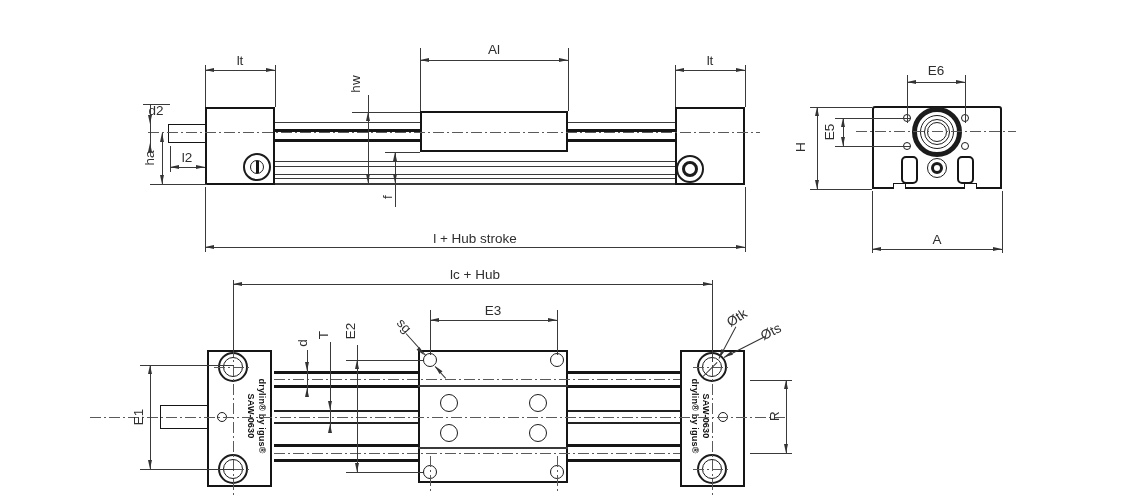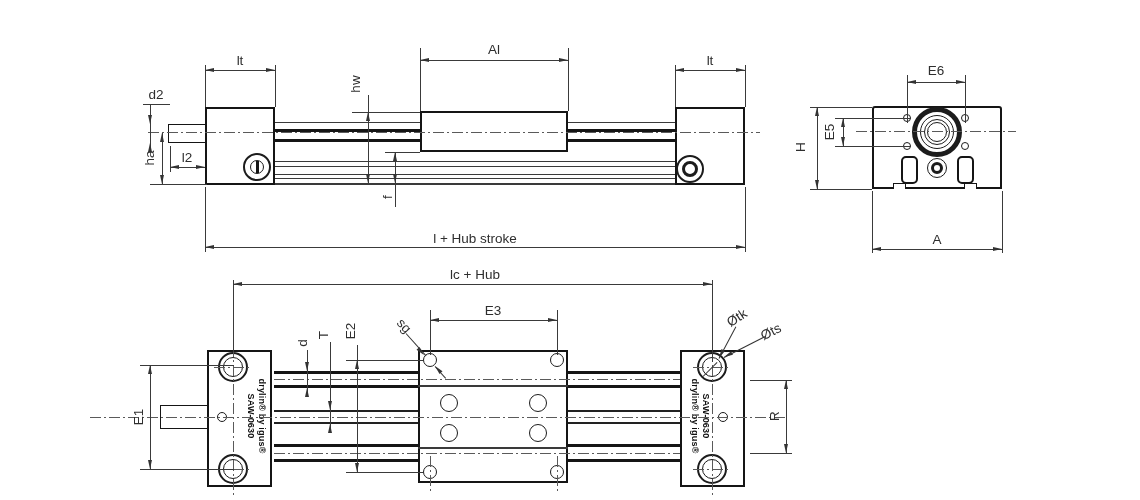--- a/index.html
+++ b/index.html
@@ -68,21 +68,21 @@
     <div class="a ar z5" style="left:559px;top:58px"></div>
     <span class="lbl z5" style="left:494px;top:50px">Al</span>
 
     <div class="v z5" style="left:675px;top:65px;height:42px"></div>
     <div class="v z5" style="left:745px;top:65px;height:42px"></div>
     <div class="h z5" style="left:675px;top:70px;width:70px"></div>
     <div class="a al z5" style="left:675px;top:68px"></div>
     <div class="a ar z5" style="left:736px;top:68px"></div>
     <span class="lbl z5" style="left:710px;top:61px">lt</span>
 
-    <span class="lbl z5" style="left:156px;top:95px">d2</span>
+    <span class="lbl z5" style="left:156px;top:111px">d2</span>
     <div class="h z5" style="left:143px;top:104px;width:27px"></div>
     <div class="v z5" style="left:150px;top:104px;height:48px"></div>
     <div class="a ad z5" style="left:148px;top:115px"></div>
     <div class="a au z5" style="left:148px;top:143px"></div>
 
     <div class="v z5" style="left:162px;top:133px;height:51px"></div>
     <div class="a au z5" style="left:160px;top:133px"></div>
     <div class="a ad z5" style="left:160px;top:175px"></div>
     <div class="h z5" style="left:150px;top:184px;width:57px"></div>
     <span class="lbl rot z5" style="left:150px;top:158px">ha</span>

